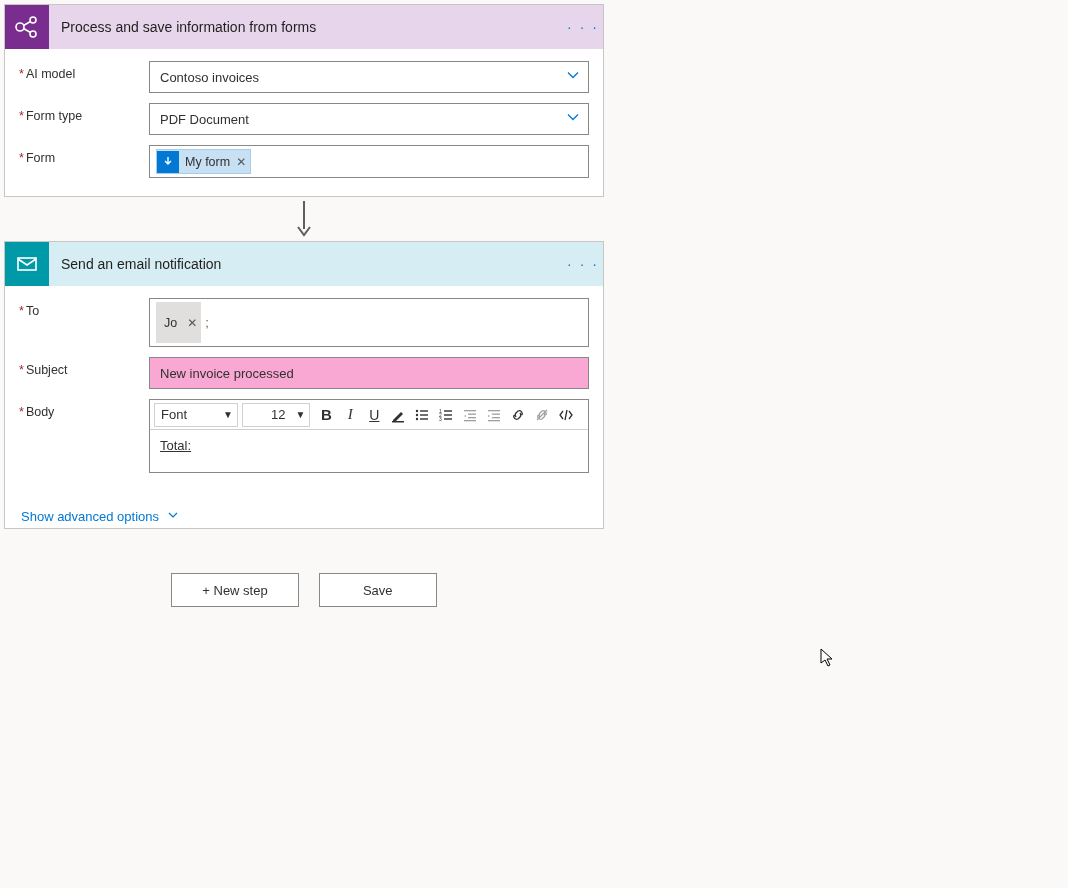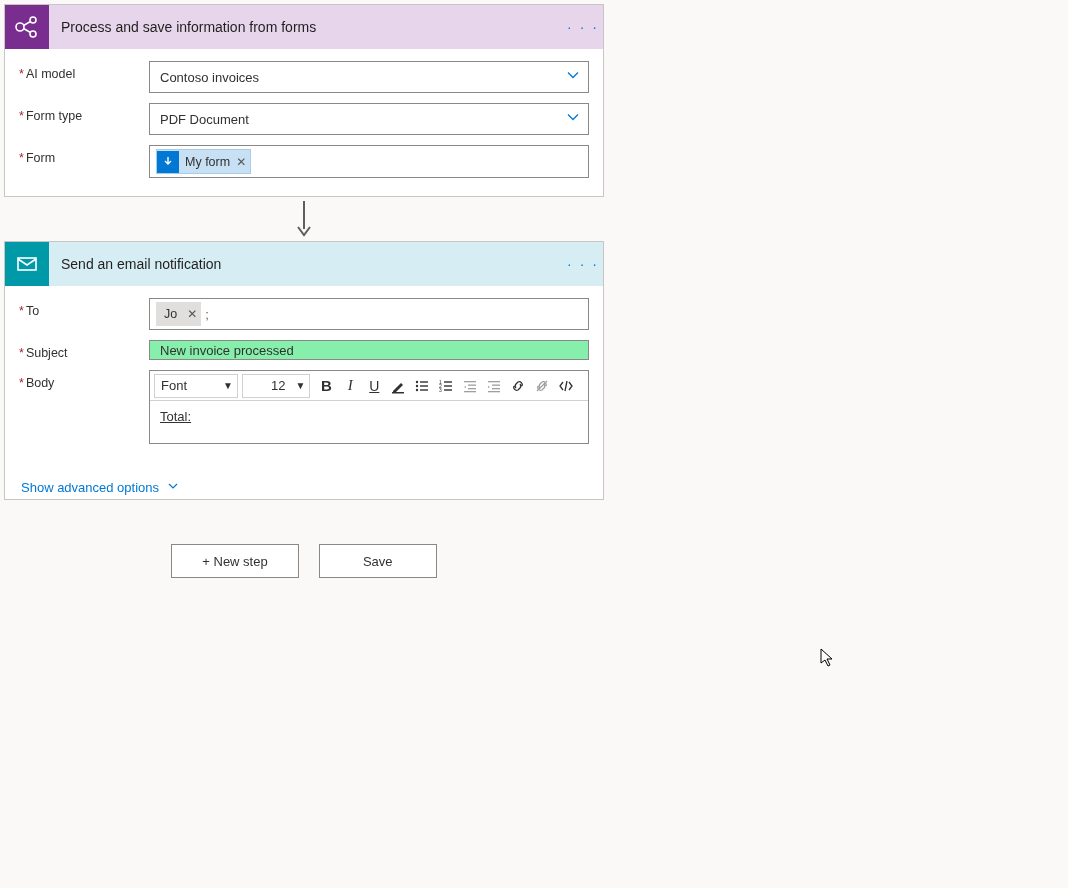--- a/index.html
+++ b/index.html
@@ -128,42 +128,42 @@
     display: flex;
     align-items: center;
     padding: 3px 6px;
     background: #fff;
     font-size: 13px;
   }
   .pill {
     display: inline-flex;
     align-items: center;
     background: #e1dfdd;
-    height: 24px;
+    height: 41px;
     padding: 0 4px 0 8px;
     font-size: 12.5px;
   }
   .pill .tk-x {
     margin-left: 10px;
     color: #555;
     cursor: pointer;
     font-size: 12px;
   }
   .sep-after {
     margin-left: 4px;
     color: #605e5c;
   }
   .text-input {
     border: 1px solid #8a8886;
-    height: 20px;
+    height: 32px;
     padding: 0 10px;
     font-size: 13px;
     display: flex;
     align-items: center;
-    background: #86efac;
+    background: #f9a8d4;
   }
   .rich-editor {
     border: 1px solid #8a8886;
     background: #fff;
   }
   .toolbar {
     display: flex;
     align-items: center;
     height: 30px;
     border-bottom: 1px solid #d2d0ce;

